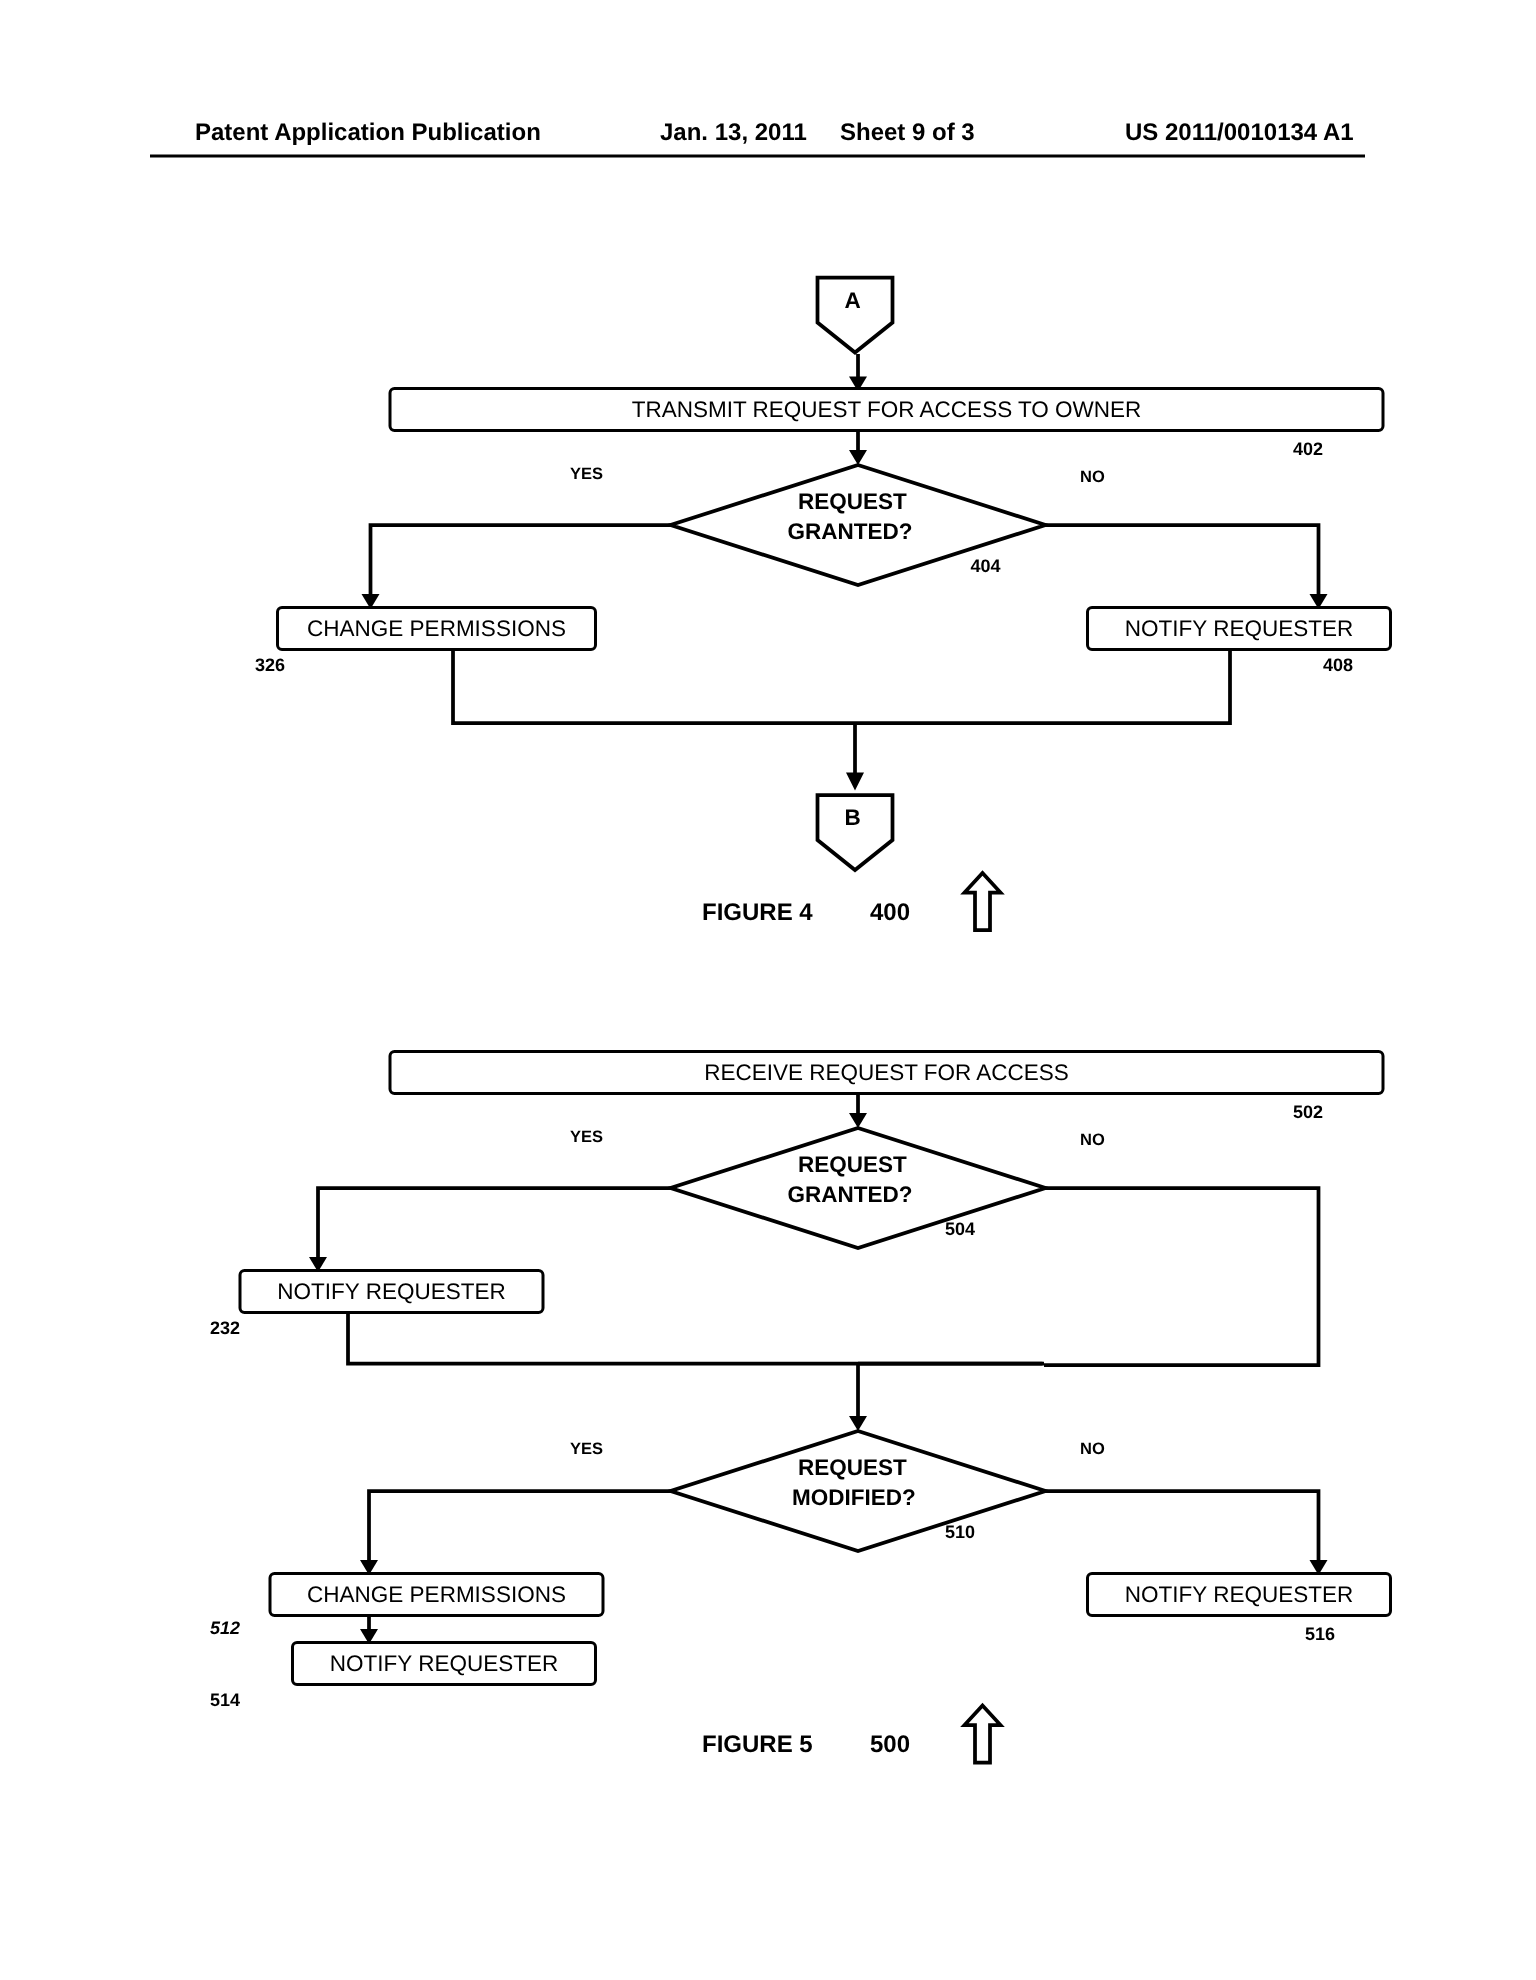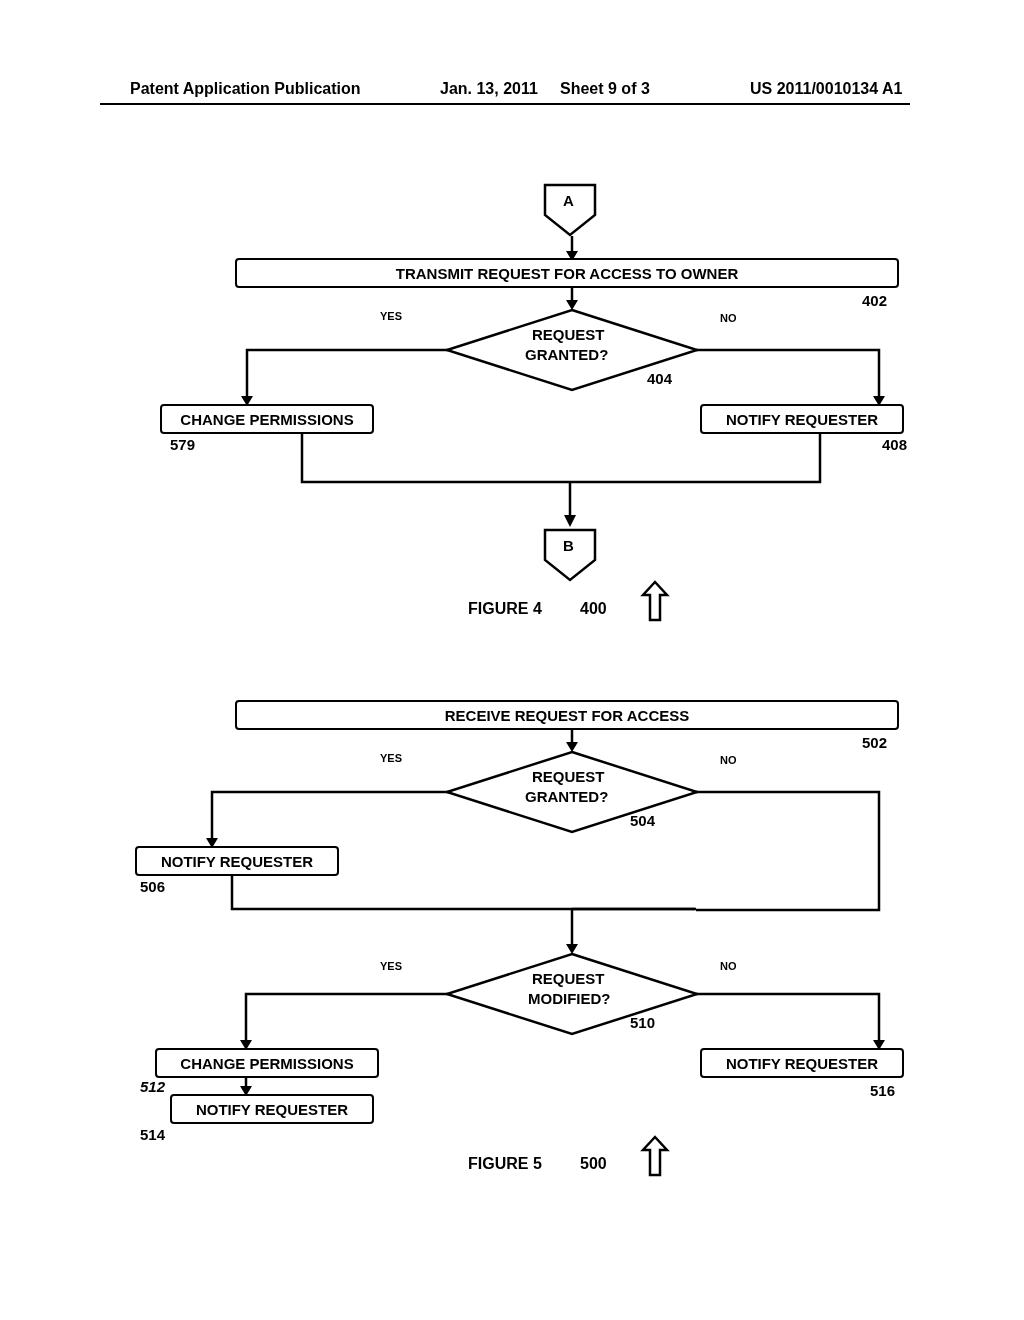--- a/index.html
+++ b/index.html
@@ -34,32 +34,33 @@
   }
   .stage {
     position: absolute;
     font-weight: bold;
     font-size: 15px;
   }
   .process-box {
     position: absolute;
     border: 2.5px solid #000;
     text-align: center;
-    font-weight: bold;
+    font-weight: normal;
     font-size: 15px;
     display: flex;
     align-items: center;
     justify-content: center;
     background: #fff;
     border-radius: 4px;
+    margin-left: 24px;
   }
   .ref-label {
     position: absolute;
     font-weight: bold;
-    font-size: 15px;
+    font-size: 12px;
   }
   .yesno {
     position: absolute;
     font-weight: bold;
     font-size: 11px;
   }
   .figcap {
     position: absolute;
     font-weight: bold;
     font-size: 16px;
@@ -111,21 +112,21 @@
   <path class="arrow" d="M205,2 L2,2 L2,50"></path>
   <polygon class="arrowhead" points="-4,48 8,48 2,58"></polygon>
 </svg>
 
 <svg style="left:694px; top:348px;" width="190" height="60">
   <path class="arrow" d="M2,2 L185,2 L185,50"></path>
   <polygon class="arrowhead" points="179,48 191,48 185,58"></polygon>
 </svg>
 
 <div class="process-box" style="left:160px; top:404px; width:210px; height:26px;">CHANGE PERMISSIONS</div>
-<div class="ref-label" style="left:170px; top:436px;">579</div>
+<div class="ref-label" style="left:170px; top:436px;">326</div>
 
 <div class="process-box" style="left:700px; top:404px; width:200px; height:26px;">NOTIFY REQUESTER</div>
 <div class="ref-label" style="left:882px; top:436px;">408</div>
 
 <svg style="left:300px; top:432px;" width="560" height="100">
   <path class="arrow" d="M2,0 L2,50 L520,50 L520,0"></path>
   <line class="arrow" x1="270" y1="50" x2="270" y2="85"></line>
   <polygon class="arrowhead" points="264,83 276,83 270,95"></polygon>
 </svg>
 
@@ -161,21 +162,21 @@
 <svg style="left:210px; top:790px;" width="245" height="60">
   <path class="arrow" d="M240,2 L2,2 L2,50"></path>
   <polygon class="arrowhead" points="-4,48 8,48 2,58"></polygon>
 </svg>
 
 <svg style="left:694px; top:790px;" width="190" height="130">
   <path class="arrow" d="M2,2 L185,2 L185,120 L2,120"></path>
 </svg>
 
 <div class="process-box" style="left:135px; top:846px; width:200px; height:26px;">NOTIFY REQUESTER</div>
-<div class="ref-label" style="left:140px; top:878px;">506</div>
+<div class="ref-label" style="left:140px; top:878px;">232</div>
 
 <svg style="left:230px; top:874px;" width="470" height="45">
   <path class="arrow" d="M2,0 L2,35 L465,35"></path>
 </svg>
 
 <svg style="left:566px; top:906px;" width="140" height="50">
   <line class="arrow" x1="130" y1="3" x2="6" y2="3"></line>
   <line class="arrow" x1="6" y1="3" x2="6" y2="40"></line>
   <polygon class="arrowhead" points="0,38 12,38 6,48"></polygon>
 </svg>

